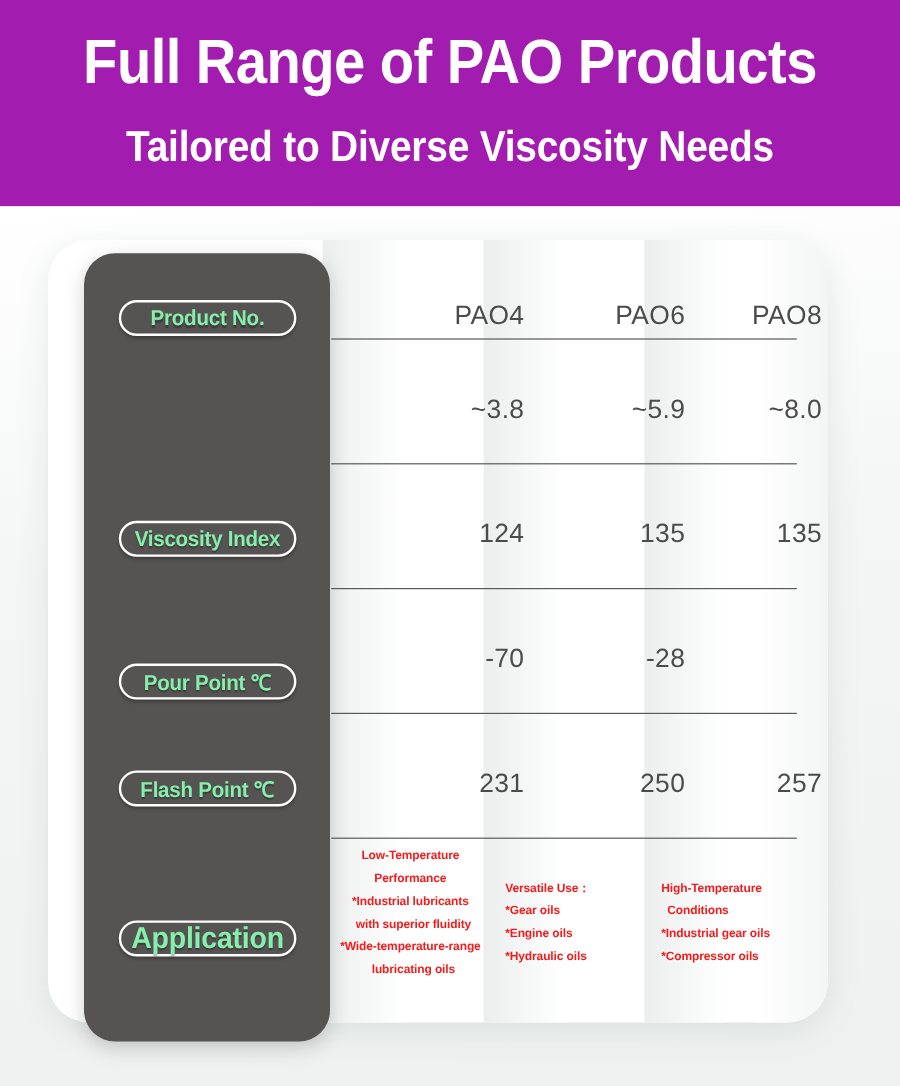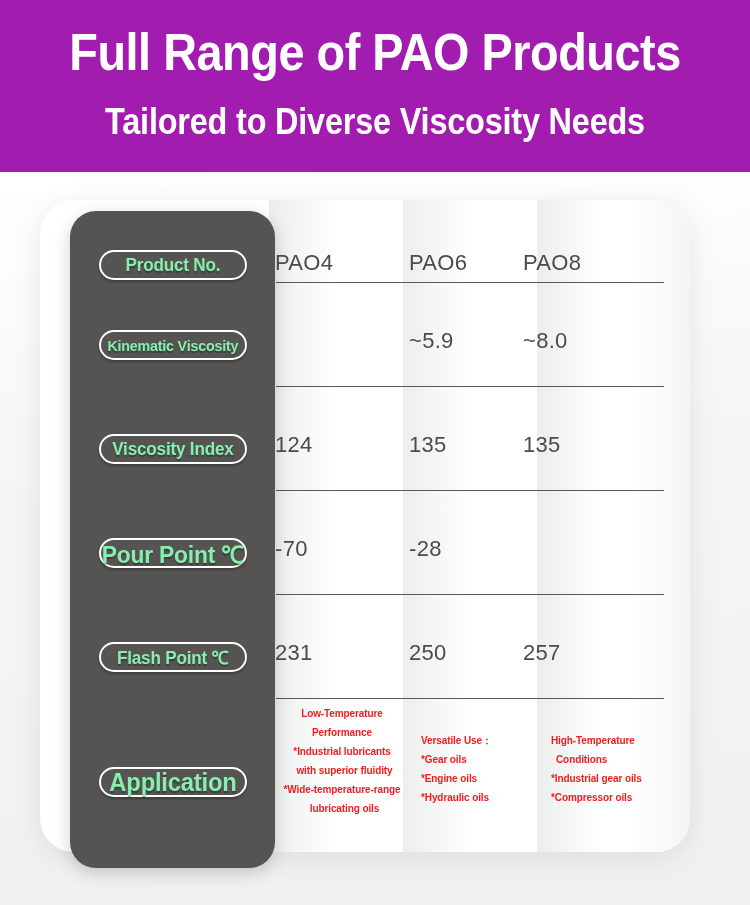--- a/index.html
+++ b/index.html
@@ -130,21 +130,21 @@
     font-weight: bold;
     letter-spacing: -0.2px;
     white-space: nowrap;
     text-shadow: 0 2px 1px rgba(0,0,0,0.30);
     box-shadow: 0 2px 3px rgba(0,0,0,0.28);
   }
   .pill span { transform: scaleX(0.95); display: inline-block; }
   .pill.p0 { top: 39px;  font-size: 18px; }
   .pill.p1 { top: 119px; font-size: 15px; }
   .pill.p2 { top: 223px; font-size: 18px; }
-  .pill.p3 { top: 327px; font-size: 24px; }
+  .pill.p3 { top: 342px; font-size: 18px; }
   .pill.p4 { top: 431px; font-size: 18px; }
   .pill.p5 { top: 556px; font-size: 25px; }
 
   
   .grid {
     position: absolute;
     left: 275px;
     top: 200px;
     width: 400px;
     height: 668px;
@@ -159,24 +159,25 @@
   }
   .hrule.r1 { top: 82px; }
   .hrule.r2 { top: 186px; }
   .hrule.r3 { top: 290px; }
   .hrule.r4 { top: 394px; }
   .hrule.r5 { top: 498px; }
 
   .cell {
     position: absolute;
     width: 134px;
-    text-align: left;
+    text-align: right;
     color: #4b4b4b;
     font-size: 22px;
     letter-spacing: 0.3px;
+    padding-left: 28px;
   }
   .cell.c0 { left: 0px; }
   .cell.c1 { left: 134px; }
   .cell.c2 { left: 248px; }
   .cell.row-head  { top: 50px; }
   .cell.row-kv    { top: 128px; }
   .cell.row-vi    { top: 232px; }
   .cell.row-pp    { top: 336px; }
   .cell.row-fp    { top: 440px; }
 
@@ -212,23 +213,20 @@
     <div class="col-band b3"></div>
     <div class="card-right-fade"></div>
   </div>
 
 </div>
 
 <div class="dark-panel">
   <div class="pill p0">
       <span>Product No.</span>
     </div>
-  <div class="pill p1">
-      <span>Kinematic Viscosity</span>
-    </div>
   <div class="pill p2">
       <span>Viscosity Index</span>
     </div>
   <div class="pill p3">
       <span>Pour Point ℃</span>
     </div>
   <div class="pill p4">
       <span>Flash Point ℃</span>
     </div>
   <div class="pill p5">
@@ -241,20 +239,21 @@
   <div class="hrule r1"></div>
   <div class="hrule r2"></div>
   <div class="hrule r3"></div>
   <div class="hrule r4"></div>
   <div class="hrule r5"></div>
 
   <div class="cell c0 row-head">PAO4</div>
   <div class="cell c1 row-head">PAO6</div>
   <div class="cell c2 row-head">PAO8</div>
 
+  <div class="cell c0 row-kv">~3.8</div>
   <div class="cell c1 row-kv">~5.9</div>
   <div class="cell c2 row-kv">~8.0</div>
 
   <div class="cell c0 row-vi">124</div>
   <div class="cell c1 row-vi">135</div>
   <div class="cell c2 row-vi">135</div>
 
   <div class="cell c0 row-pp">-70</div>
   <div class="cell c1 row-pp">-28</div>
 

